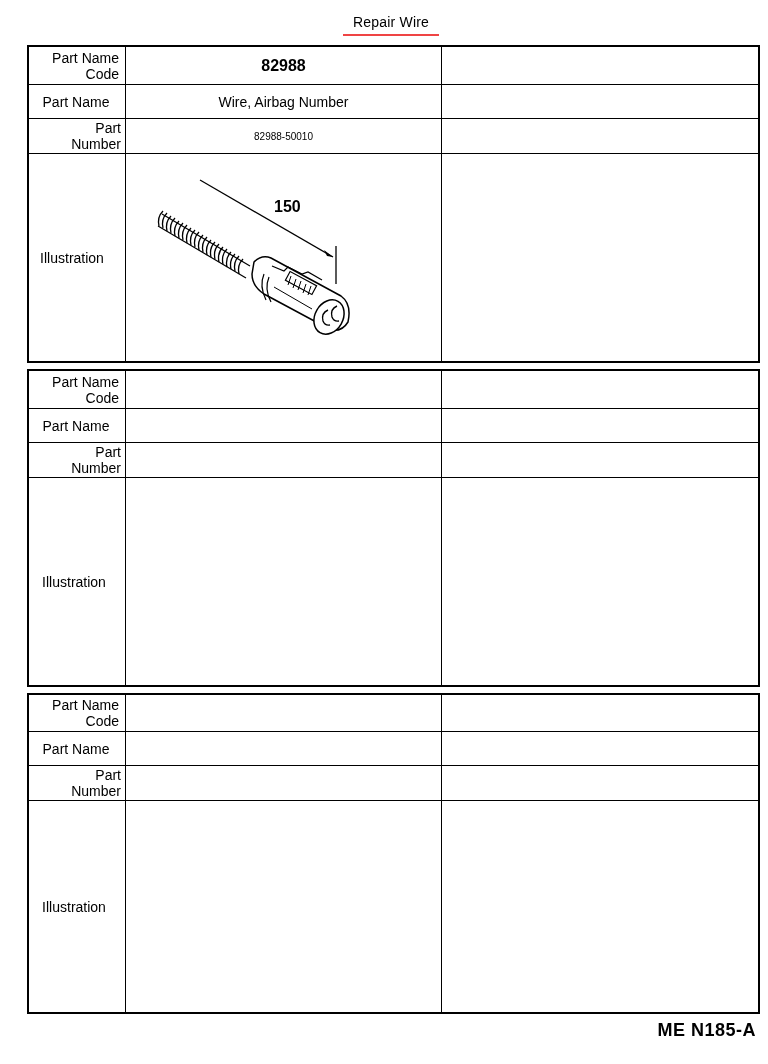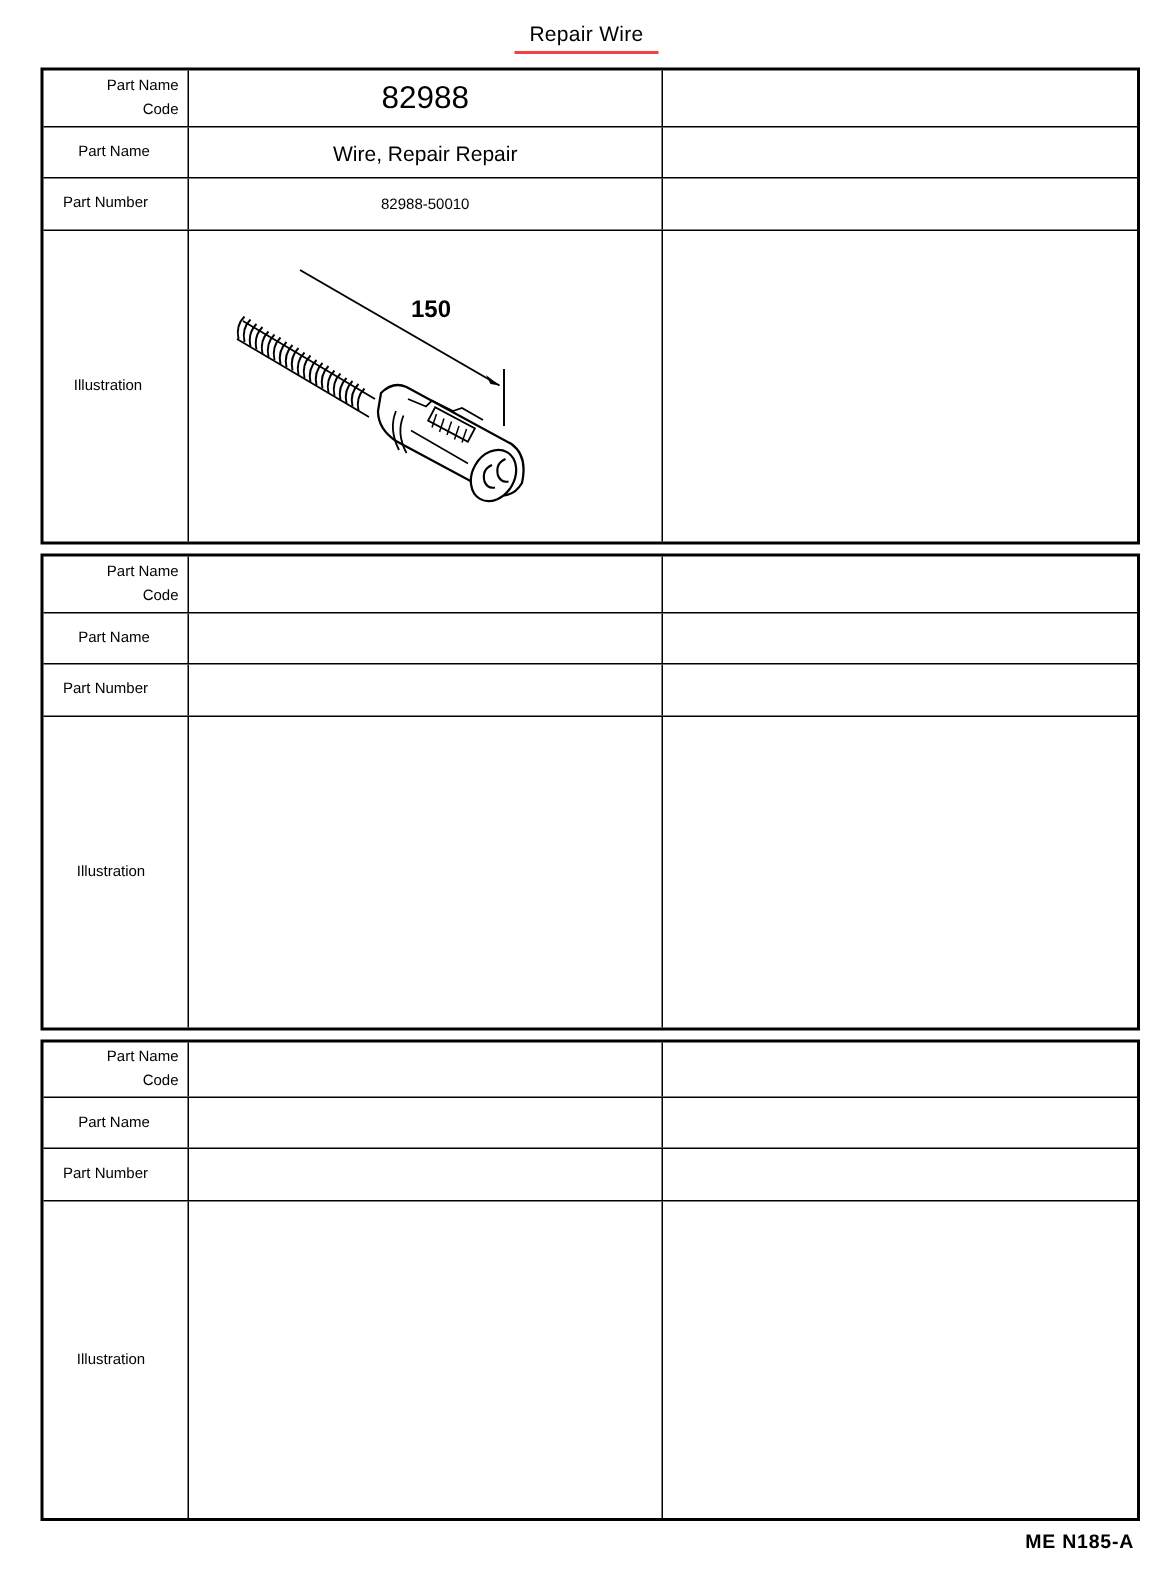--- a/index.html
+++ b/index.html
@@ -43,21 +43,21 @@
     }
     .cell {
       box-sizing: border-box;
       display: flex;
       align-items: center;
     }
     .cell-label {
       width: 97px;
       border-right: 1.5px solid #000;
       justify-content: center;
-      font-size: 10px;
+      font-size: 14px;
       line-height: 16px;
       text-align: right;
       padding: 0 4px 0 2px;
     }
     .cell-label.two-line {
       flex-direction: column;
       align-items: flex-end;
       justify-content: center;
       padding-right: 6px;
     }
@@ -71,22 +71,22 @@
       justify-content: flex-start;
       padding-left: 13px;
     }
     .cell-value {
       width: 316px;
       border-right: 1.5px solid #000;
       justify-content: center;
       font-size: 14px;
     }
     .cell-value.bold-code {
-      font-size: 21px;
-      font-weight: normal;
+      font-size: 16px;
+      font-weight: bold;
     }
     .cell-value.num {
       font-size: 10px;
     }
     .cell-extra {
       flex: 1;
     }
     .illus-wrap {
       position: relative;
       width: 100%;
@@ -99,42 +99,42 @@
     }
     .dim-label {
       position: absolute;
       font-size: 16px;
       font-weight: bold;
     }
     .doc-code {
       position: absolute;
       top: 1020px;
       right: 12px;
-      font-size: 13px;
+      font-size: 18px;
       font-weight: bold;
       letter-spacing: 0.5px;
     }
   </style>
 </head>
 <body>
 
 <div class="page-title">Repair Wire</div>
 
 <div class="spec-table" style="top:45px; height:318px;">
   <div class="spec-row" style="height:38px;">
     <div class="cell cell-label two-line">
       <span class="l1">Part Name</span>
       <span>Code</span>
     </div>
     <div class="cell cell-value bold-code">82988</div>
     <div class="cell cell-extra"></div>
   </div>
   <div class="spec-row" style="height:34px;">
     <div class="cell cell-label">Part Name</div>
-    <div class="cell cell-value">Wire, Repair Repair</div>
+    <div class="cell cell-value">Wire, Airbag Number</div>
     <div class="cell cell-extra"></div>
   </div>
   <div class="spec-row" style="height:35px;">
     <div class="cell cell-label left">Part Number</div>
     <div class="cell cell-value num">82988-50010</div>
     <div class="cell cell-extra"></div>
   </div>
   <div class="spec-row" style="height:207px;">
     <div class="cell cell-label" style="justify-content:center; padding-right:12px;">Illustration</div>
     <div class="cell cell-value" style="align-items:center;">

